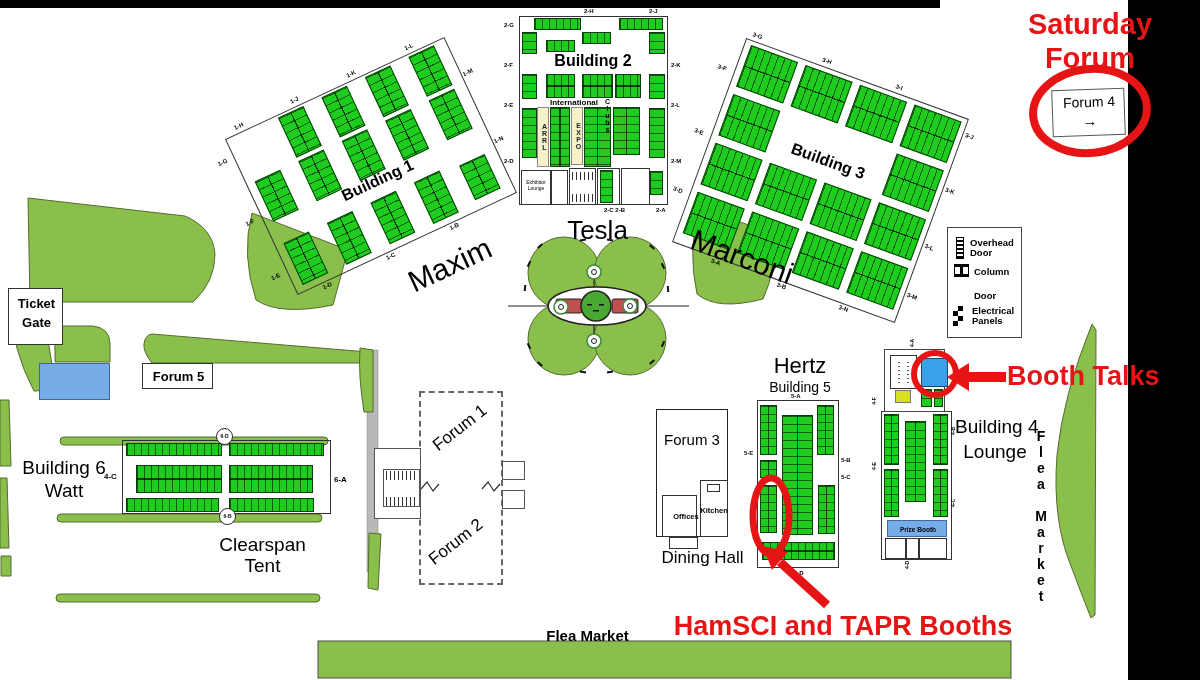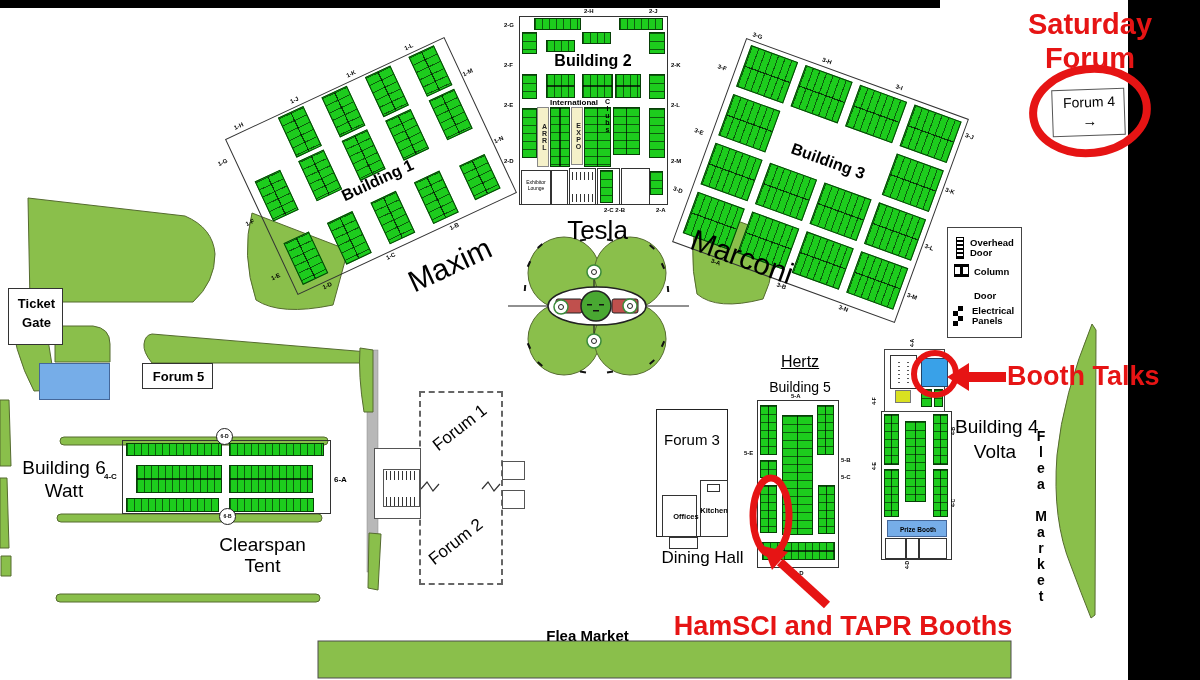--- a/index.html
+++ b/index.html
@@ -256,21 +256,21 @@
   <div class="outline" style="left:656px;top:409px;width:72px;height:128px;border-color:#222;"></div>
   <div class="lbl c" style="left:657px;top:431px;width:70px;font-size:15px;">Forum 3</div>
   <div class="room" style="left:662px;top:495px;width:35px;height:42px;"></div>
   <div class="lbl c" style="left:662px;top:512px;width:48px;font-size:7.5px;font-weight:bold;">Offices</div>
   <div class="room" style="left:700px;top:480px;width:28px;height:57px;"></div>
   <div class="room" style="left:707px;top:484px;width:13px;height:8px;"></div>
   <div class="lbl c" style="left:700px;top:506px;width:28px;font-size:7.5px;font-weight:bold;">Kitchen</div>
   <div class="room" style="left:669px;top:537px;width:29px;height:12px;"></div>
   <div class="lbl c" style="left:650px;top:548px;width:105px;font-size:17px;">Dining Hall</div>
 
-  <div class="lbl c" style="left:765px;top:353px;width:70px;font-size:16px;text-decoration:underline;">Hertz</div>
+  <div class="lbl c" style="left:765px;top:353px;width:70px;font-size:22px;">Hertz</div>
   <div class="lbl c" style="left:762px;top:379px;width:76px;font-size:14px;">Building 5</div>
   <div class="outline" style="left:757px;top:400px;width:82px;height:168px;"></div>
   <div class="bs v2" style="left:760px;top:405px;width:17px;height:50px;"></div>
   <div class="bs v2" style="left:782px;top:415px;width:31px;height:120px;"></div>
   <div class="bs v2" style="left:817px;top:405px;width:17px;height:50px;"></div>
   <div class="bs v2" style="left:760px;top:460px;width:17px;height:18px;"></div>
   <div class="bs v2" style="left:760px;top:485px;width:17px;height:48px;"></div>
   <div class="bs v2" style="left:818px;top:485px;width:17px;height:49px;"></div>
   <div class="bs h2" style="left:762px;top:542px;width:73px;height:18px;"></div>
   <div class="tl" style="left:791px;top:393px;">5-A</div>
@@ -291,21 +291,21 @@
   <div class="bs v2" style="left:905px;top:421px;width:21px;height:81px;"></div>
   <div class="bs v2" style="left:933px;top:414px;width:15px;height:51px;"></div>
   <div class="bs v2" style="left:933px;top:469px;width:15px;height:48px;"></div>
   <div class="blue" style="left:887px;top:520px;width:60px;height:17px;z-index:12;">
     <div class="lbl c" style="left:0;top:5px;width:60px;font-size:6.5px;font-weight:bold;">Prize Booth</div>
   </div>
   <div class="room" style="left:885px;top:538px;width:21px;height:21px;"></div>
   <div class="room" style="left:906px;top:538px;width:13px;height:21px;"></div>
   <div class="room" style="left:919px;top:538px;width:28px;height:21px;"></div>
   <div class="lbl c" style="left:955px;top:416px;width:80px;font-size:19px;">Building 4</div>
-  <div class="lbl c" style="left:960px;top:441px;width:70px;font-size:19px;">Volta</div>
+  <div class="lbl c" style="left:960px;top:441px;width:70px;font-size:19px;">Lounge</div>
   <div class="tl rot" style="left:908px;top:340px;font-size:5px;">4-A</div>
   <div class="tl rot" style="left:949px;top:428px;font-size:5px;">4-B</div>
   <div class="tl rot" style="left:949px;top:500px;font-size:5px;">4-C</div>
   <div class="tl rot" style="left:903px;top:562px;font-size:5px;">4-D</div>
   <div class="tl rot" style="left:870px;top:463px;font-size:5px;">4-E</div>
   <div class="tl rot" style="left:870px;top:398px;font-size:5px;">4-F</div>
 
   <div class="outline" style="left:947px;top:227px;width:75px;height:111px;border-color:#444;z-index:15;background:#fff;"></div>
   <div class="ohd" style="left:956px;top:237px;width:8px;height:22px;"></div>
   <div class="lbl" style="left:970px;top:238px;width:46px;font-size:9.5px;font-weight:bold;line-height:10px;white-space:normal;">Overhead Door</div>

